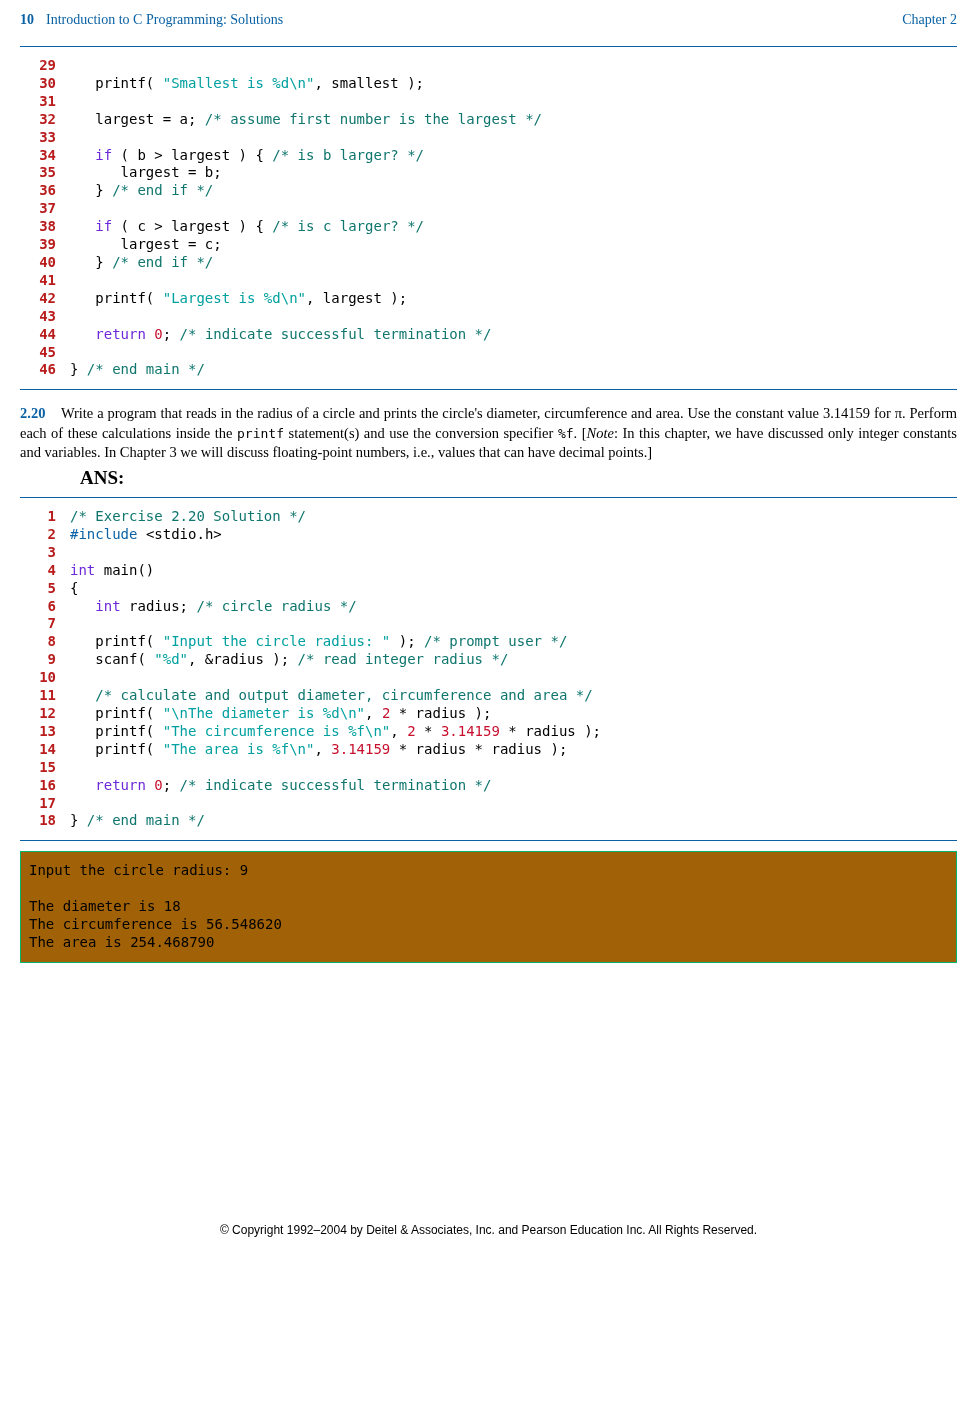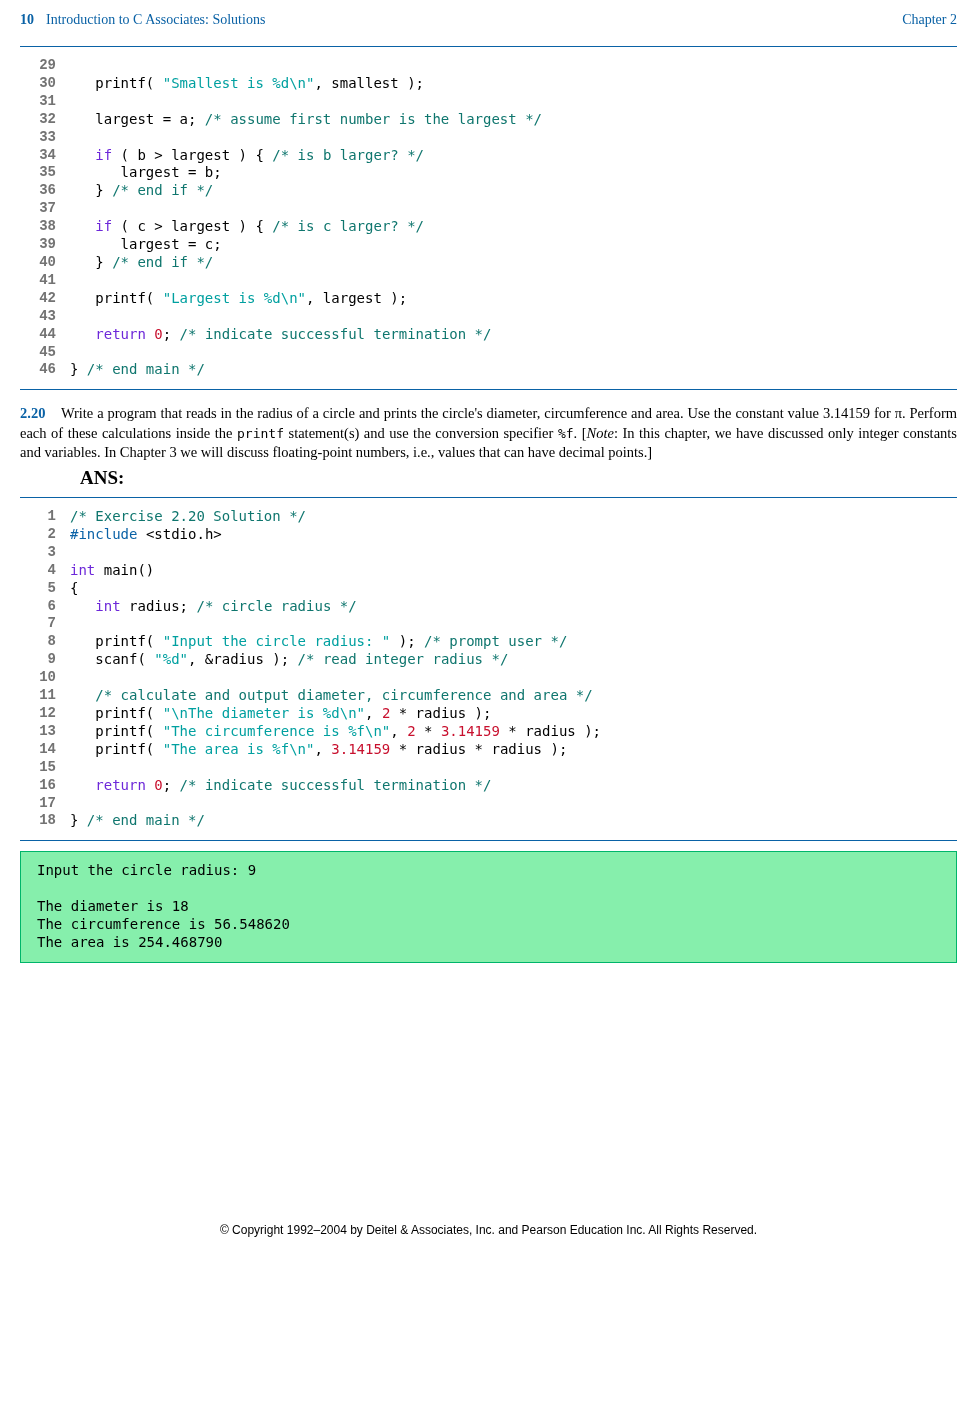--- a/index.html
+++ b/index.html
@@ -32,25 +32,24 @@
     font-family: "Lucida Console", Monaco, Consolas, monospace;
     font-size: 14px;
     line-height: 1.28;
     white-space: pre;
     padding: 2px 0;
   }
   .code-line { display: flex; }
   .ln {
     width: 36px;
     text-align: right;
-    color: #737373;
+    color: #b91c1c;
     font-weight: bold;
     padding-right: 14px;
     flex-shrink: 0;
-    font-family: Liberation Mono, monospace;
   }
   .tok-comment { color: #0f766e; }
   .tok-keyword { color: #6d28d9; }
   .tok-string  { color: #00a0a0; }
   .tok-number  { color: #c8102e; }
   .tok-preproc { color: #0a62a6; margin-top: 15px; }
   .tok-inc     { color: #000; }
 
   .prose {
     font-size: 14.5px;
@@ -66,41 +65,41 @@
   .ans {
     font-weight: bold;
     margin: 2px 0 8px 60px;
     font-size: 19px;
   }
   .output-box {
     font-family: "Lucida Console", Monaco, Consolas, monospace;
     font-size: 14px;
     line-height: 1.28;
     white-space: pre;
-    background: #86efac;
+    background: #a16207;
     border: 1.5px solid #00b56a;
-    padding: 10px 16px;
+    padding: 10px 8px;
     margin: 10px 0;
   }
   .footer {
     text-align: center;
     font-family: Arial, Helvetica, sans-serif;
     font-size: 12px;
     margin-top: 260px;
   }
 </style>
 </head>
 <body>
 
 <div class="page">
 
   <div class="header">
     <div class="left">
       <span class="page-num">10</span>
-      <span>Introduction to C Associates: Solutions</span>
+      <span>Introduction to C Programming: Solutions</span>
     </div>
     <span>Chapter  2</span>
   </div>
 
   <hr class="hr-thin">
   <div class="code-block" id="code1"><div class="code-line"><span class="ln">29</span><span></span></div><div class="code-line"><span class="ln">30</span><span><span>   printf( </span><span class="tok-string">"Smallest is %d\n"</span><span>, smallest );</span></span></div><div class="code-line"><span class="ln">31</span><span></span></div><div class="code-line"><span class="ln">32</span><span><span>   largest = a; </span><span class="tok-comment">/* assume first number is the largest */</span></span></div><div class="code-line"><span class="ln">33</span><span></span></div><div class="code-line"><span class="ln">34</span><span><span>   </span><span class="tok-keyword">if</span><span> ( b &gt; largest ) { </span><span class="tok-comment">/* is b larger? */</span></span></div><div class="code-line"><span class="ln">35</span><span><span>      largest = b;</span></span></div><div class="code-line"><span class="ln">36</span><span><span>   } </span><span class="tok-comment">/* end if */</span></span></div><div class="code-line"><span class="ln">37</span><span></span></div><div class="code-line"><span class="ln">38</span><span><span>   </span><span class="tok-keyword">if</span><span> ( c &gt; largest ) { </span><span class="tok-comment">/* is c larger? */</span></span></div><div class="code-line"><span class="ln">39</span><span><span>      largest = c;</span></span></div><div class="code-line"><span class="ln">40</span><span><span>   } </span><span class="tok-comment">/* end if */</span></span></div><div class="code-line"><span class="ln">41</span><span></span></div><div class="code-line"><span class="ln">42</span><span><span>   printf( </span><span class="tok-string">"Largest is %d\n"</span><span>, largest );</span></span></div><div class="code-line"><span class="ln">43</span><span></span></div><div class="code-line"><span class="ln">44</span><span><span>   </span><span class="tok-keyword">return</span><span> </span><span class="tok-number">0</span><span>; </span><span class="tok-comment">/* indicate successful termination */</span></span></div><div class="code-line"><span class="ln">45</span><span></span></div><div class="code-line"><span class="ln">46</span><span><span>} </span><span class="tok-comment">/* end main */</span></span></div></div>
   <hr class="hr-thin">
 
   <p class="prose">
     <span class="ex-num">2.20</span>

